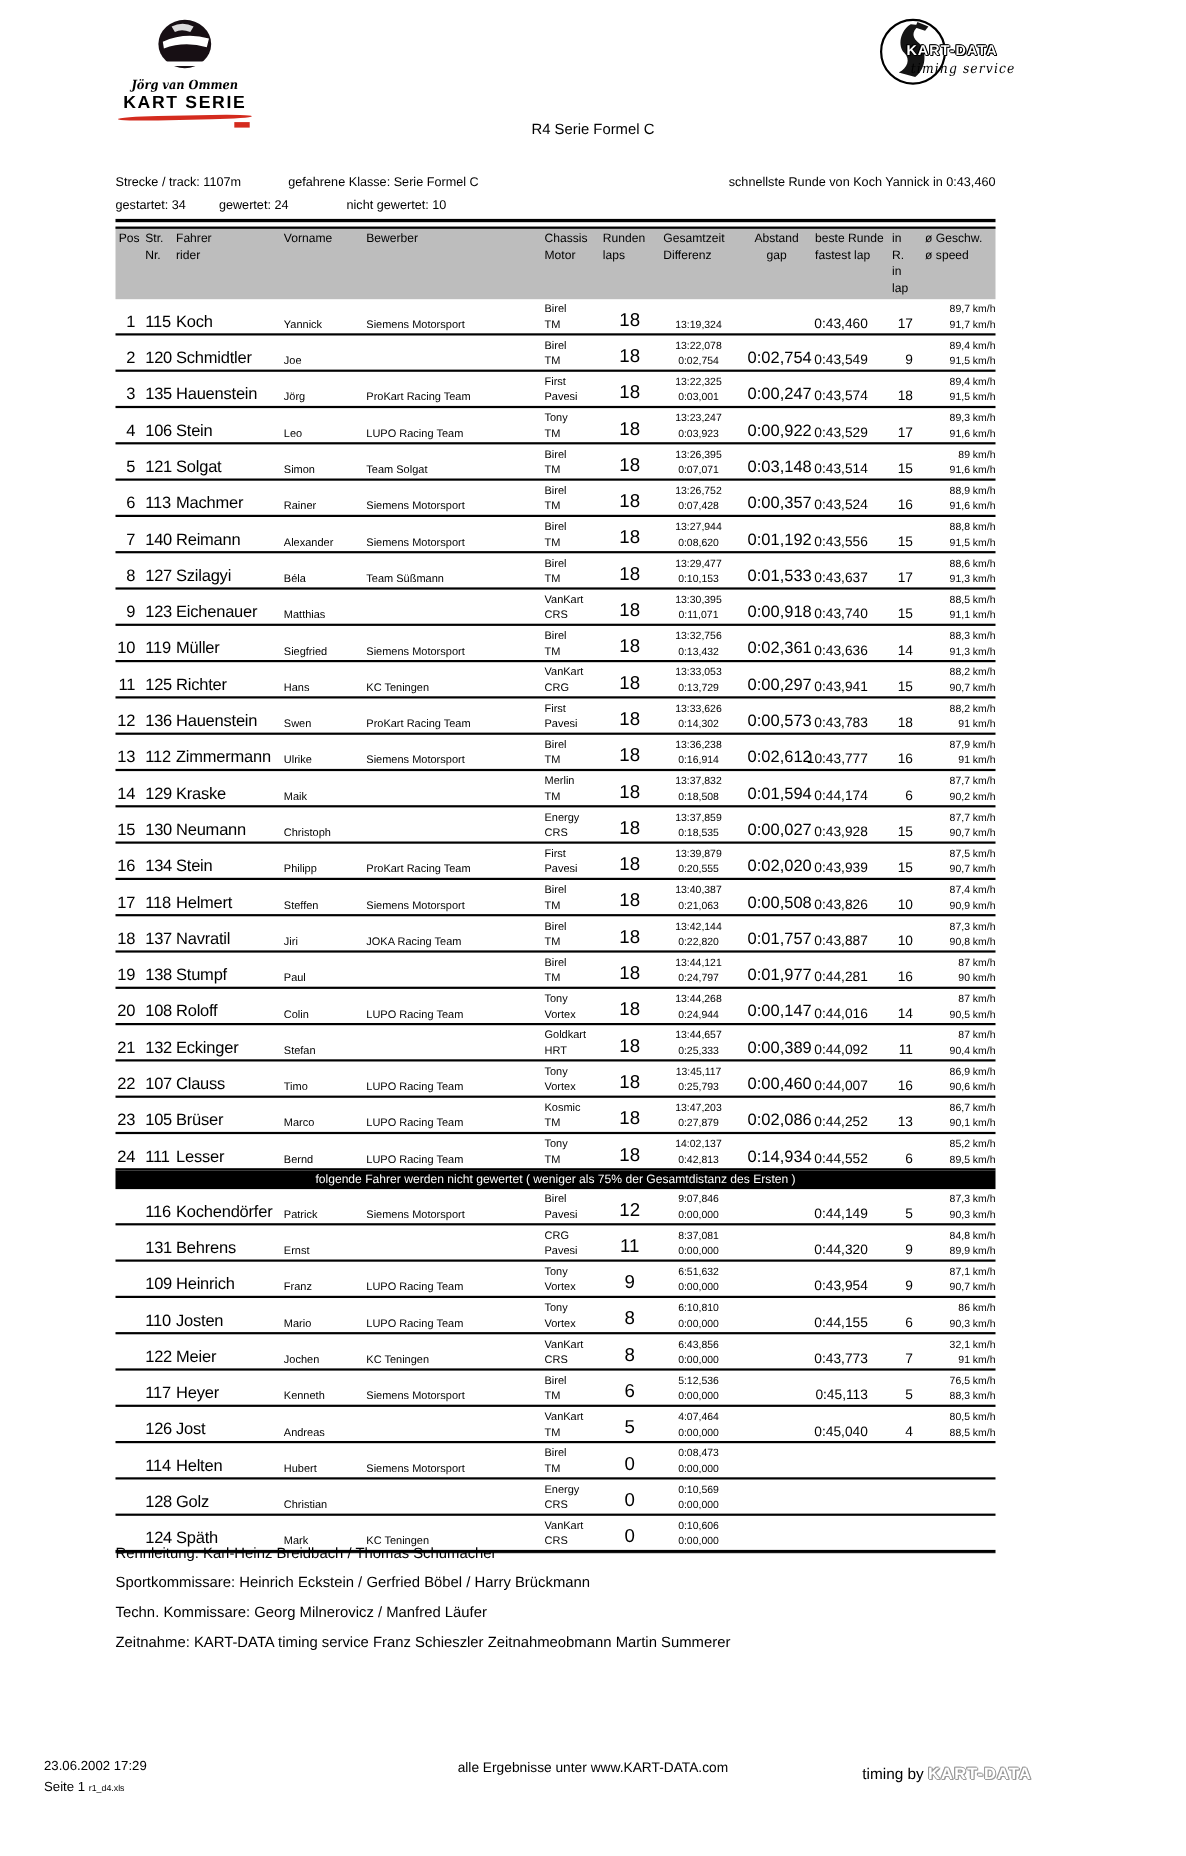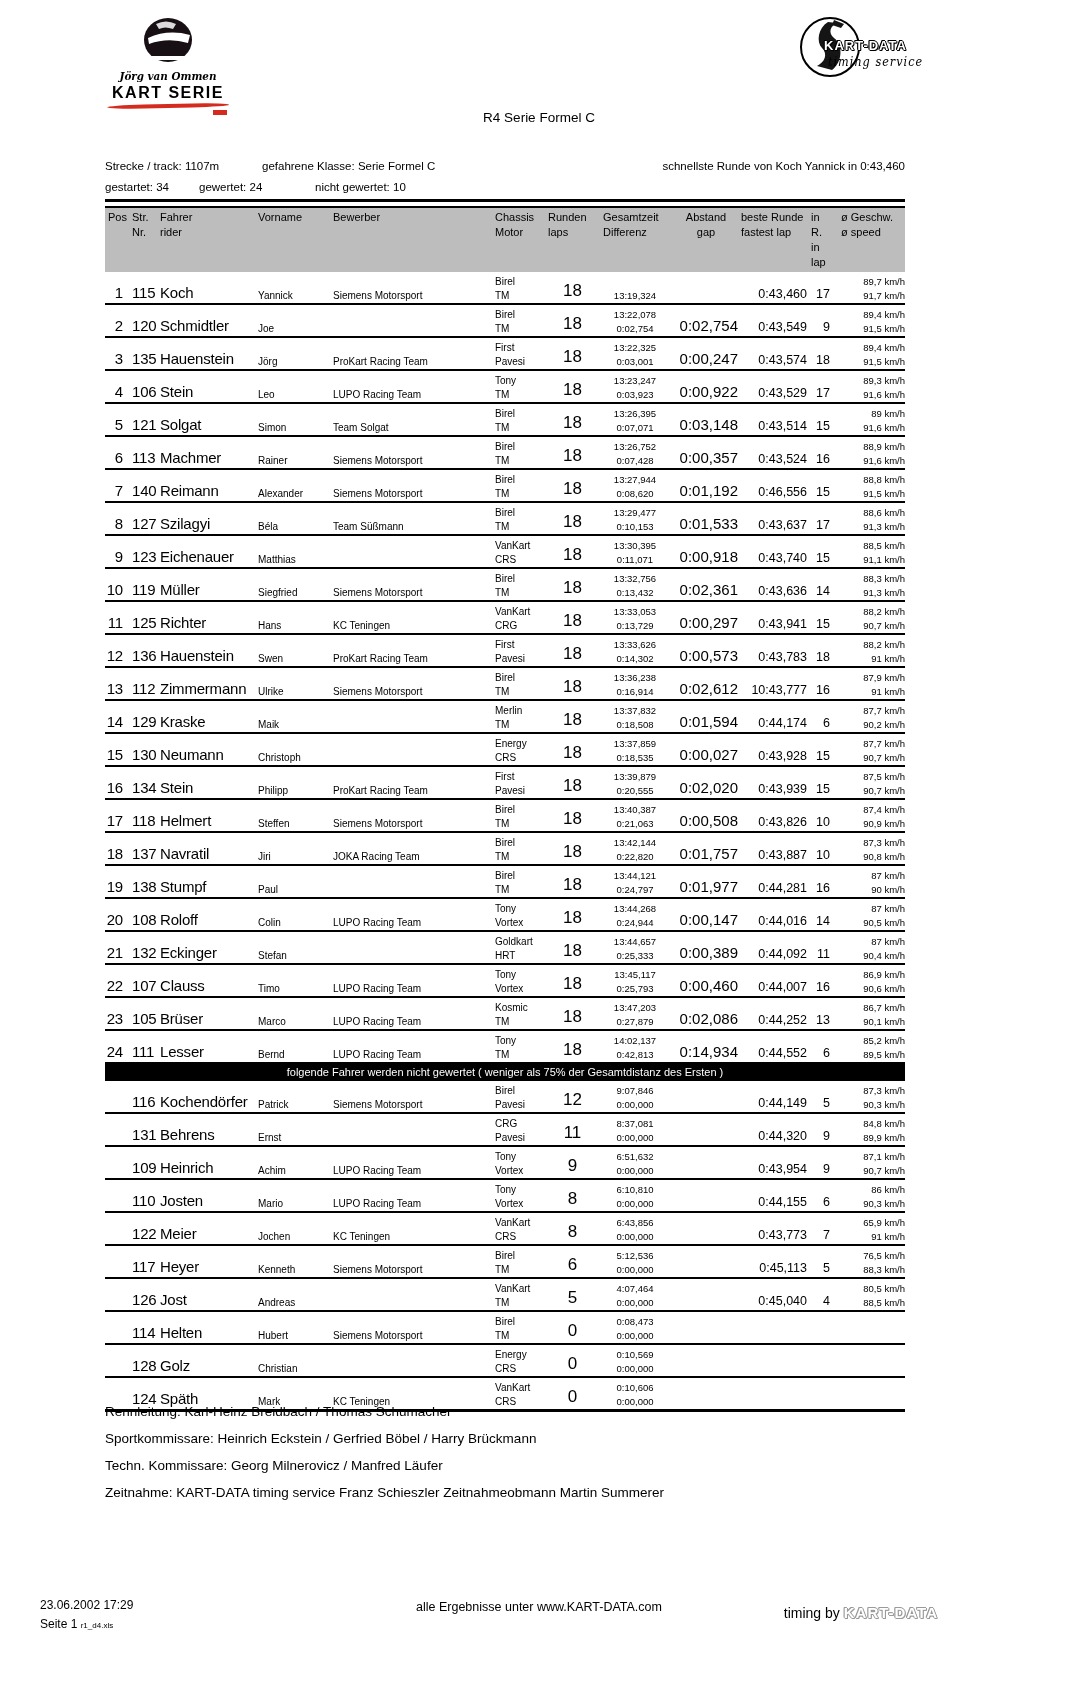--- a/index.html
+++ b/index.html
@@ -64,21 +64,21 @@
 
   .col-pos .b{right:7px;}
   .col-nr .b{left:2px;}
   .col-driver .b{left:2px;}
   .col-first .b{left:3px;}
   .col-team .b{left:3px;}
   .col-chassis .t,.col-chassis .b{left:5px;}
   .col-laps .b{left:0;width:100%;text-align:center;}
   .col-time .t,.col-time .b{left:0;width:100%;text-align:center;}
   .col-gap .b{right:2px;}
-  .col-fast .b{right:0;}
+  .col-fast .b{right:18px;}
   .col-inlap .b{right:3px;}
   .col-speed .t,.col-speed .b{right:0;}
 
   .banner{height:17px;background:#000;color:#fff;font-size:11px;line-height:17px;text-align:center;}
   .final-rule{height:1px;background:#000;}
 
   
   .officials{position:absolute;left:105px;top:1398px;font-size:13.5px;line-height:27px;}
   .footer-left{position:absolute;left:40px;top:1596px;font-size:12px;line-height:19px;}
   .footer-left .xls{font-size:8px;}
@@ -457,21 +457,21 @@
             <span class="b lapsz">18</span>
           </div>
     <div class="c col-time">
       <span class="t tiny bind-total">13:27,944</span>
       <span class="b tiny bind-diff">0:08,620</span>
     </div>
     <div class="c col-gap">
             <span class="b gapz">0:01,192</span>
           </div>
     <div class="c col-fast">
-            <span class="b fastz">0:46,556</span>
+            <span class="b fastz">0:43,556</span>
           </div>
     <div class="c col-inlap">
             <span class="b fastz">15</span>
           </div>
     <div class="c col-speed">
       <span class="t tiny">88,8 km/h</span>
       <span class="b tiny">91,5 km/h</span>
     </div>
   </div>
         <div class="grid trow">
@@ -1262,21 +1262,21 @@
     <div class="c col-pos">
             <span class="b big"></span>
           </div>
     <div class="c col-nr">
             <span class="b big">109</span>
           </div>
     <div class="c col-driver">
             <span class="b big">Heinrich</span>
           </div>
     <div class="c col-first">
-            <span class="b sm">Achim</span>
+            <span class="b sm">Franz</span>
           </div>
     <div class="c col-team">
             <span class="b sm">LUPO Racing Team</span>
           </div>
     <div class="c col-chassis">
       <span class="t sm">Tony</span>
       <span class="b sm">Vortex</span>
     </div>
     <div class="c col-laps">
             <span class="b lapsz">9</span>
@@ -1370,21 +1370,21 @@
     <div class="c col-gap">
             <span class="b gapz"></span>
           </div>
     <div class="c col-fast">
             <span class="b fastz">0:43,773</span>
           </div>
     <div class="c col-inlap">
             <span class="b fastz">7</span>
           </div>
     <div class="c col-speed">
-      <span class="t tiny">65,9 km/h</span>
+      <span class="t tiny">32,1 km/h</span>
       <span class="b tiny">91 km/h</span>
     </div>
   </div>
         <div class="grid trow">
     <div class="c col-pos">
             <span class="b big"></span>
           </div>
     <div class="c col-nr">
             <span class="b big">117</span>
           </div>

